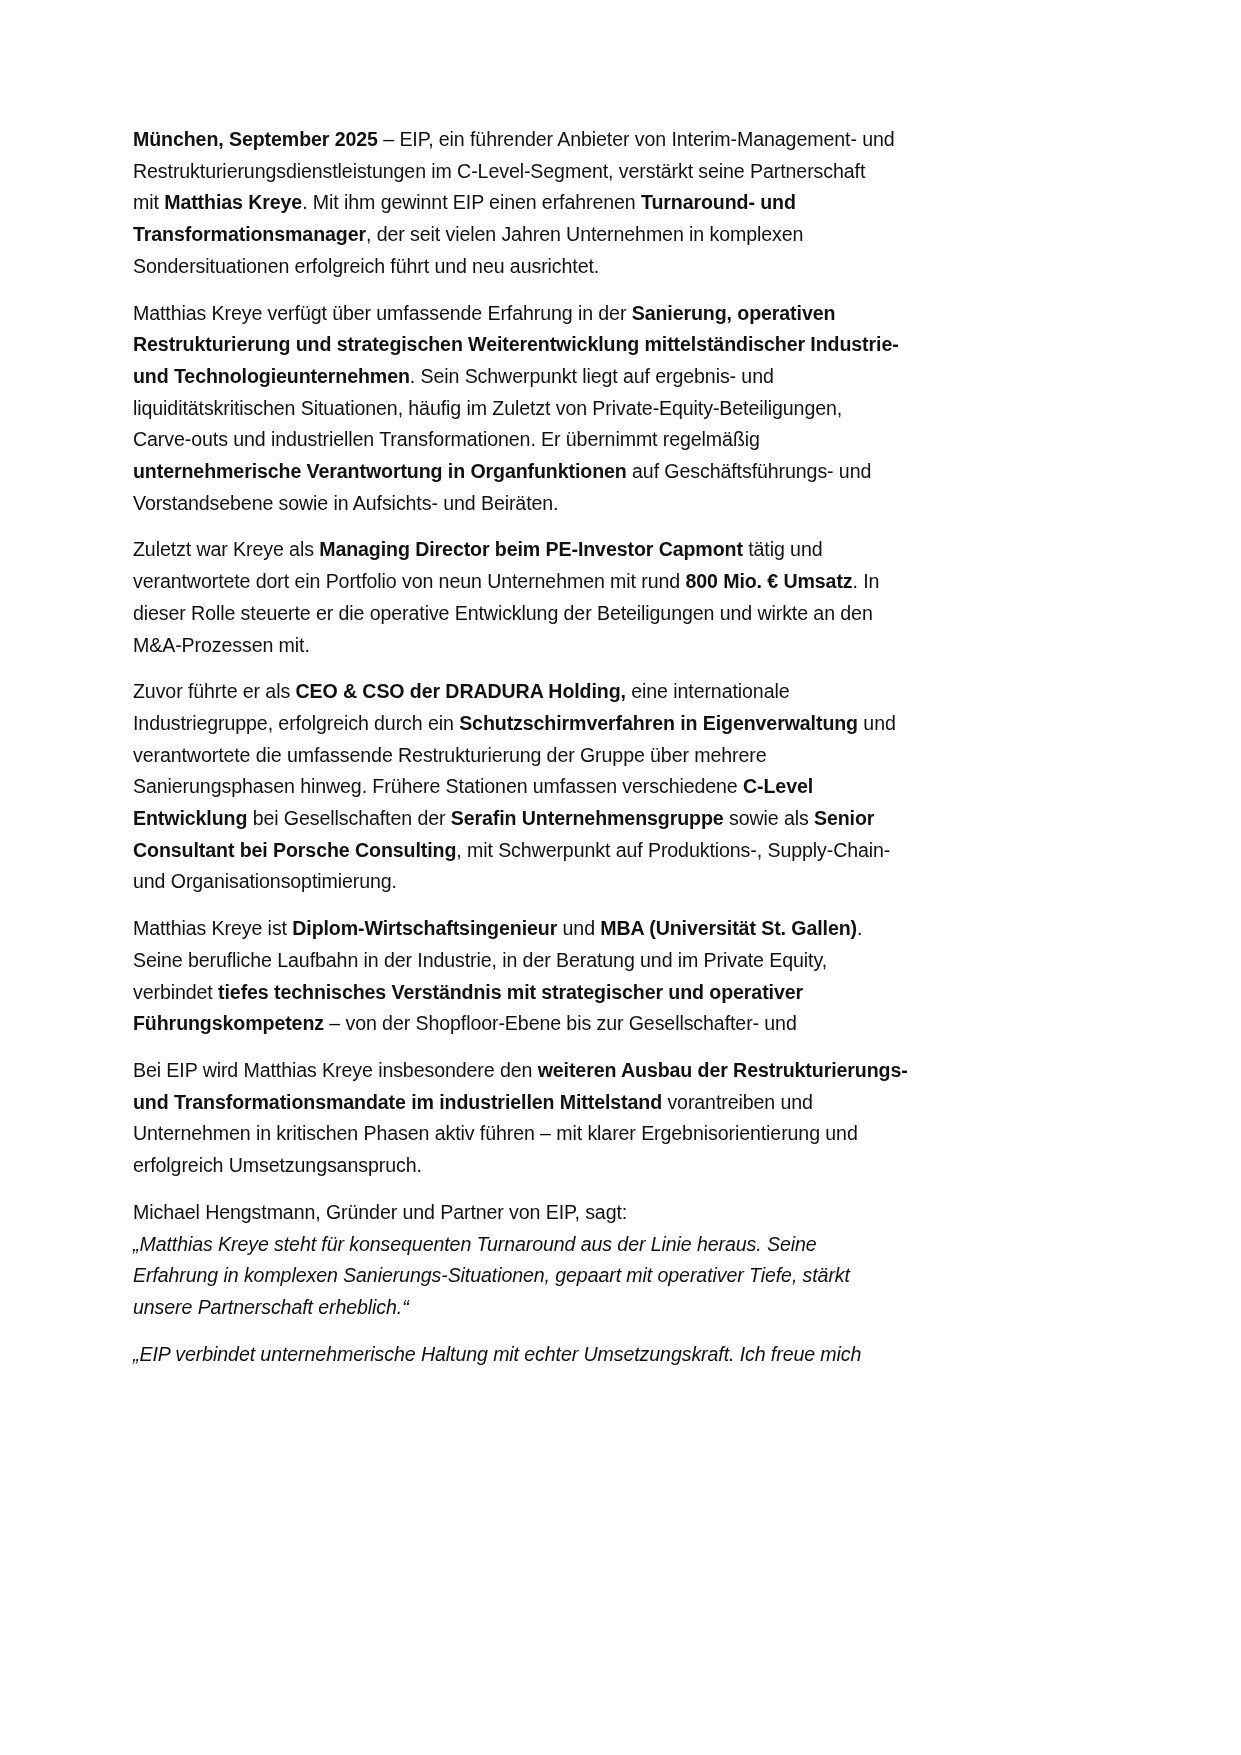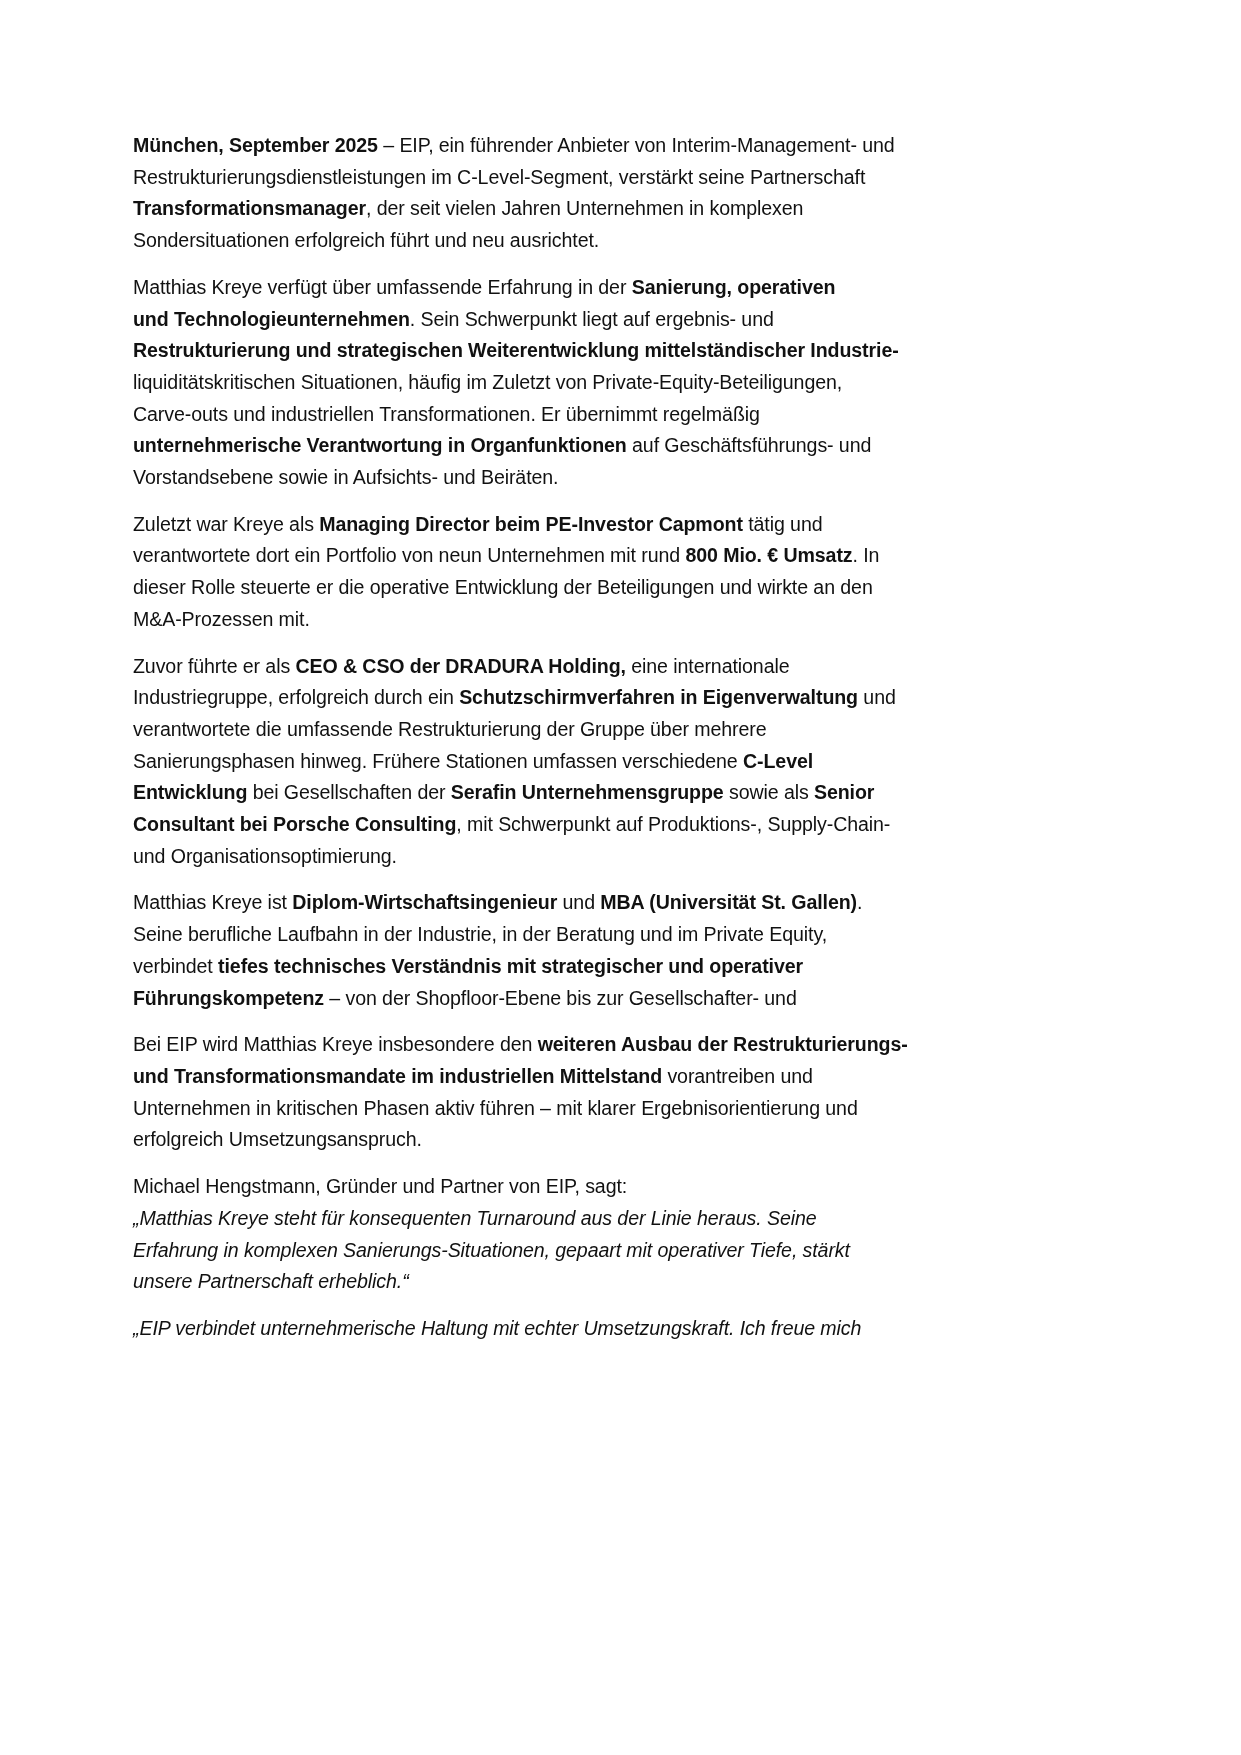--- a/index.html
+++ b/index.html
@@ -1,48 +1,49 @@
 <!DOCTYPE html>
 <html><head>
 <meta charset="utf-8">
 <style>
   html, body { margin: 0; padding: 0; background: #ffffff; }
   body { width: 1241px; height: 1755px; position: relative; overflow: hidden; }
   .page {
     position: absolute;
     left: 133px;
-    top: 130px;
+    top: 124px;
     width: 860px;
     font-family: "Liberation Sans", "DejaVu Sans", sans-serif;
     font-size: 19.6px;
     line-height: 31.7px;
     color: #111111;
     letter-spacing: -0.1px;
   }
   .para { margin: 0 0 15px 0; }
   .line { display: block; white-space: nowrap; }
   b { font-weight: bold; }
   i { font-style: italic; }
 </style>
 </head>
 <body>
 
 <div class="page">
 
   <p class="para">
     <span class="line"><b>München, September 2025</b><span> – EIP, ein führender Anbieter von Interim-Management- und</span></span>
     <span class="line"><span>Restrukturierungsdienstleistungen im C-Level-Segment, verstärkt seine Partnerschaft</span></span>
+    <span class="line"><span>mit </span><b>Matthias Kreye</b><span>. Mit ihm gewinnt EIP einen erfahrenen </span><b>Turnaround- und</b></span>
     <span class="line"><b>Transformationsmanager</b><span>, der seit vielen Jahren Unternehmen in komplexen</span></span>
     <span class="line"><span>Sondersituationen erfolgreich führt und neu ausrichtet.</span></span>
   </p>
 
   <p class="para">
     <span class="line"><span>Matthias Kreye verfügt über umfassende Erfahrung in der </span><b>Sanierung, operativen</b></span>
+    <span class="line"><b>Restrukturierung und strategischen Weiterentwicklung mittelständischer Industrie-</b></span>
     <span class="line"><b>und Technologieunternehmen</b><span>. Sein Schwerpunkt liegt auf ergebnis- und</span></span>
-    <span class="line"><b>Restrukturierung und strategischen Weiterentwicklung mittelständischer Industrie-</b></span>
     <span class="line"><span>liquiditätskritischen Situationen, häufig im Zuletzt von Private-Equity-Beteiligungen,</span></span>
     <span class="line"><span>Carve-outs und industriellen Transformationen. Er übernimmt regelmäßig</span></span>
     <span class="line"><b>unternehmerische Verantwortung in Organfunktionen</b><span> auf Geschäftsführungs- und</span></span>
     <span class="line"><span>Vorstandsebene sowie in Aufsichts- und Beiräten.</span></span>
   </p>
 
   <p class="para">
     <span class="line"><span>Zuletzt war Kreye als </span><b>Managing Director beim PE-Investor Capmont</b><span> tätig und</span></span>
     <span class="line"><span>verantwortete dort ein Portfolio von neun Unternehmen mit rund </span><b>800 Mio. € Umsatz</b><span>. In</span></span>
     <span class="line"><span>dieser Rolle steuerte er die operative Entwicklung der Beteiligungen und wirkte an den</span></span>

